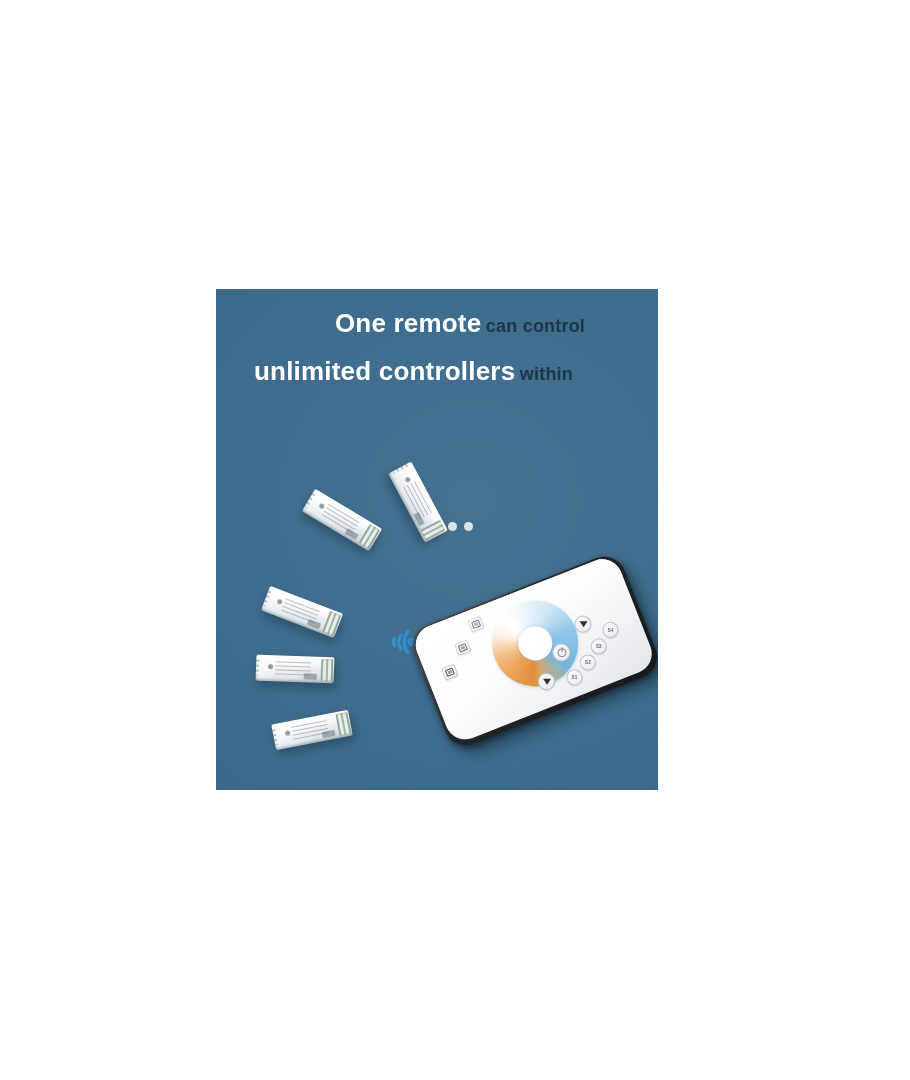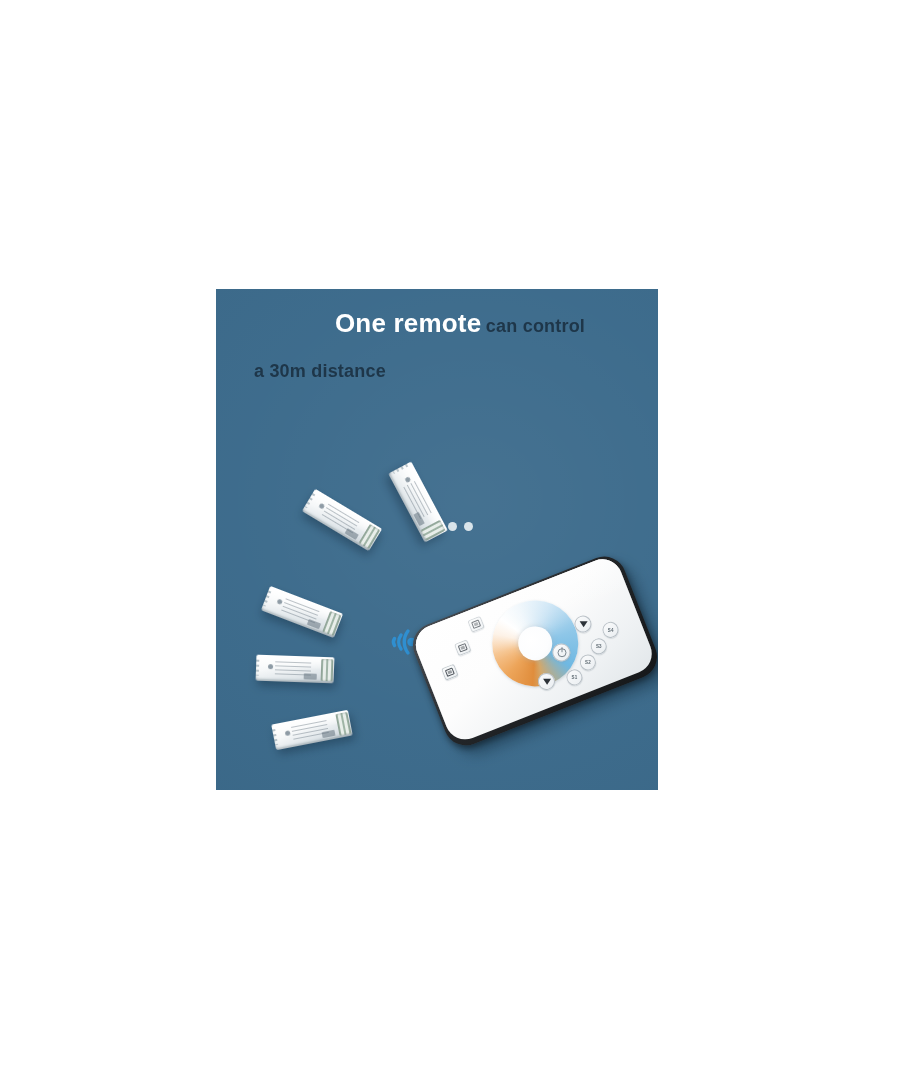--- a/index.html
+++ b/index.html
@@ -344,22 +344,23 @@
 </head>
 <body>
 
 <div id="promo-panel">
 
   <div id="headline">
     <div class="hl-line l1">
       <span class="hl-strong">One remote</span>
       <span class="hl-soft">can control</span>
     </div>
-    <div class="hl-line l3">
-      <span class="hl-soft">a 30m distance</span>
+    <div class="hl-line l2">
+      <span class="hl-strong">unlimited controllers</span>
+      <span class="hl-soft">within</span>
     </div>
   </div>
 
   <div id="ellipsis-dots">
     <i></i>
     <i></i>
     <i></i>
   </div>
 
   <div class="ctrl" id="ctrl-1">

